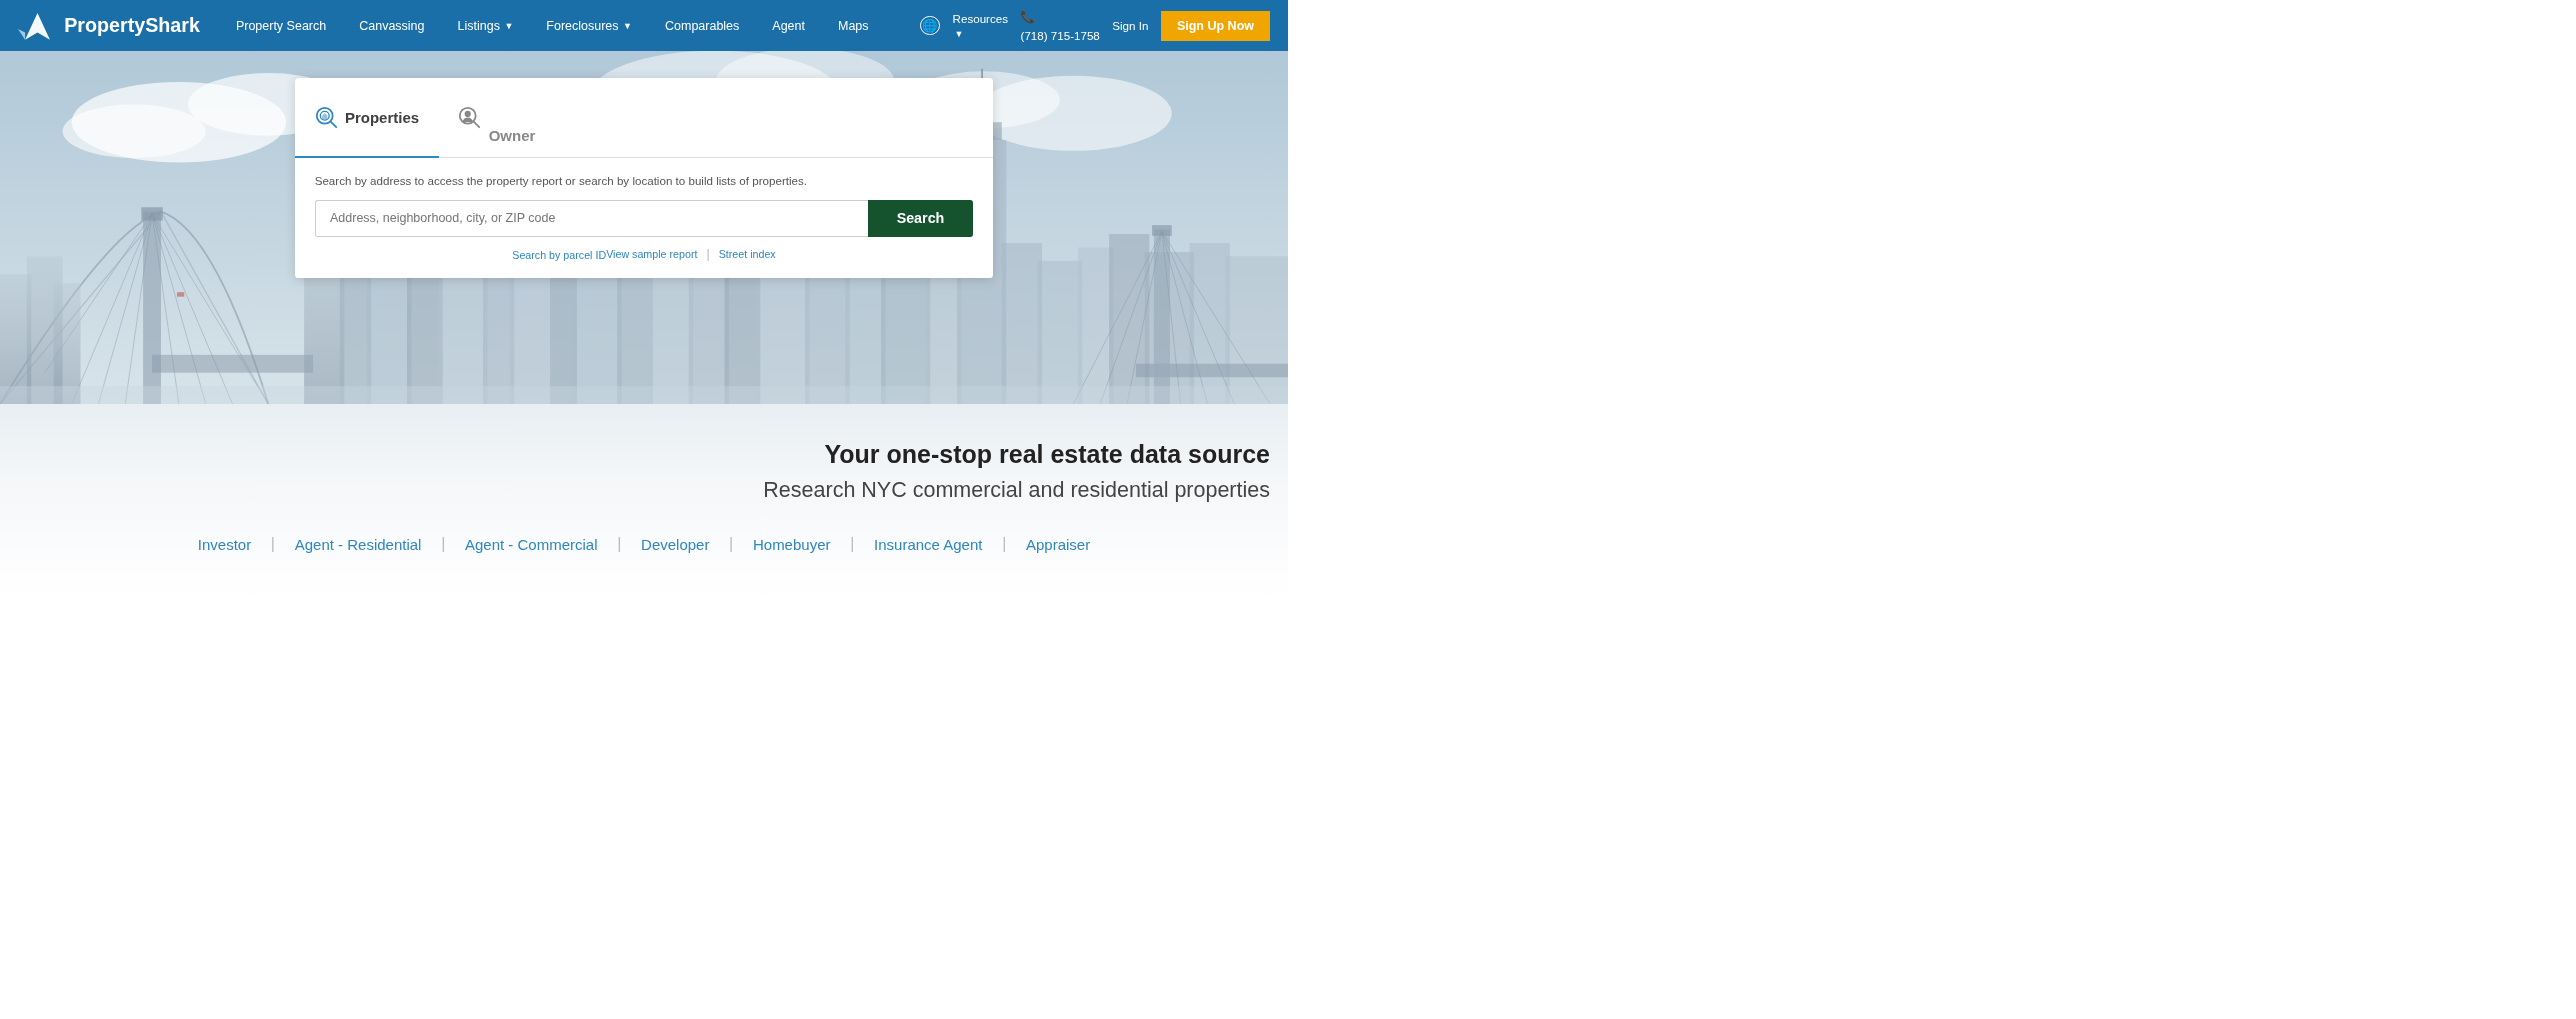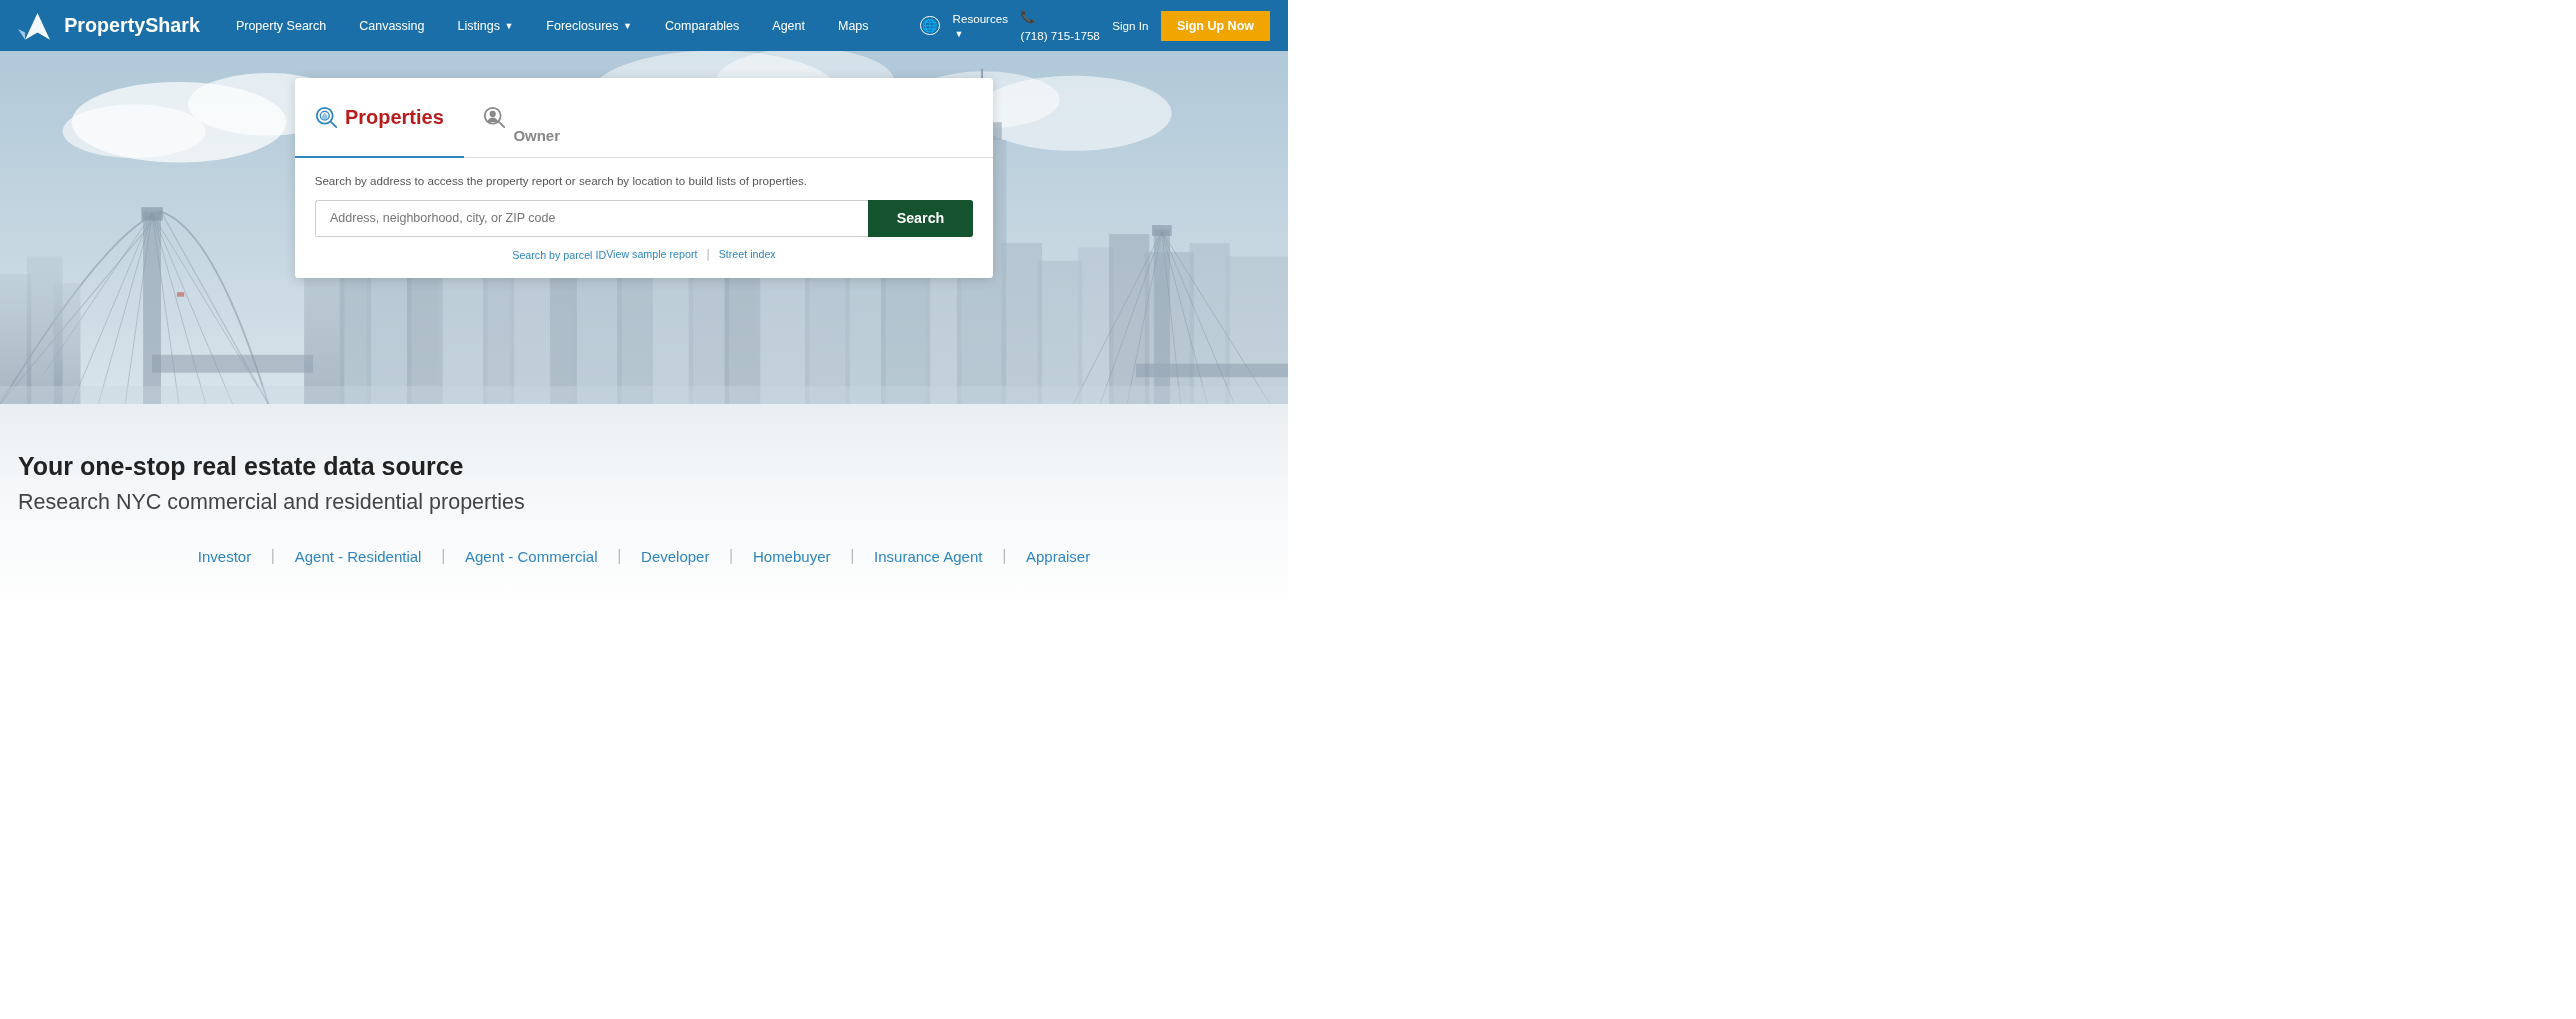--- a/index.html
+++ b/index.html
@@ -185,22 +185,22 @@
       gap: 9px;
     }
     .search-footer-right span {
       color: #bbb;
       font-size: 12.5px;
     }
 
     
     .lower {
       background: linear-gradient(180deg, #e8eef2 0%, #f5f7f9 40%, #ffffff 100%);
-      padding: 48px 18px 45px;
-      text-align: left;
+      padding: 36px 18px 45px;
+      text-align: right;
     }
     .lower-heading1 {
       font-size: 25px;
       font-weight: bold;
       color: #222;
       margin-bottom: 9px;
     }
     .lower-heading2 {
       font-size: 21.5px;
       color: #444;
@@ -395,21 +395,21 @@
 
   <div class="search-panel">
     <div class="search-tabs">
       <div class="search-tab active">
         <svg class="tab-icon" viewBox="0 0 26 26" xmlns="http://www.w3.org/2000/svg">
           <circle cx="11" cy="11" r="9" fill="none" stroke="#2e86c1" stroke-width="2"></circle>
           <circle cx="11" cy="11" r="5" fill="none" stroke="#2e86c1" stroke-width="1.5"></circle>
           <line x1="18" y1="18" x2="24" y2="24" stroke="#2e86c1" stroke-width="2" stroke-linecap="round"></line>
           <path d="M8 11 L11 8 L14 11 L14 15 L8 15 Z" fill="#2e86c1" opacity="0.5"></path>
         </svg>
-        <span style="color:#b91c1c;font-weight:600;font-size:20px;">Properties</span>
+        <span style="color:#404040;font-weight:600;font-size:15px;">Properties</span>
       </div>
       <div class="search-tab">
         <svg class="tab-icon" viewBox="0 0 26 26" xmlns="http://www.w3.org/2000/svg">
           <circle cx="11" cy="11" r="9" fill="none" stroke="#888" stroke-width="2"></circle>
           <circle cx="11" cy="9" r="3.5" fill="#888"></circle>
           <path d="M4.5 18 Q7 13 11 13 Q15 13 17.5 18" fill="#888"></path>
           <line x1="18" y1="18" x2="24" y2="24" stroke="#888" stroke-width="2" stroke-linecap="round"></line>
         </svg>
         <span style="color:#888;font-size:15px;margin-top:36px;">Owner</span>
       </div>

